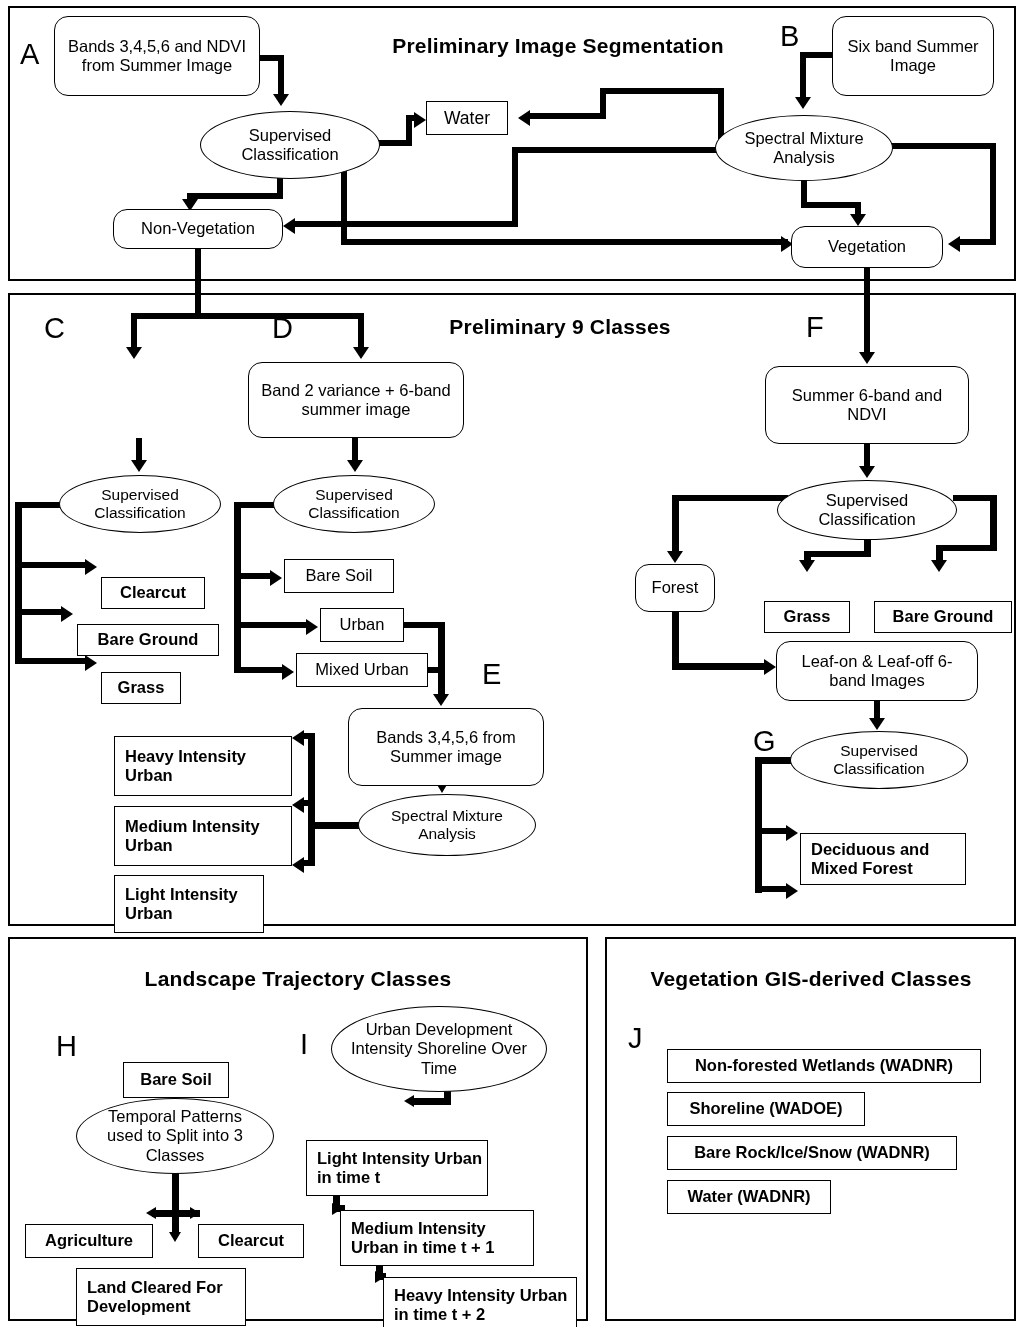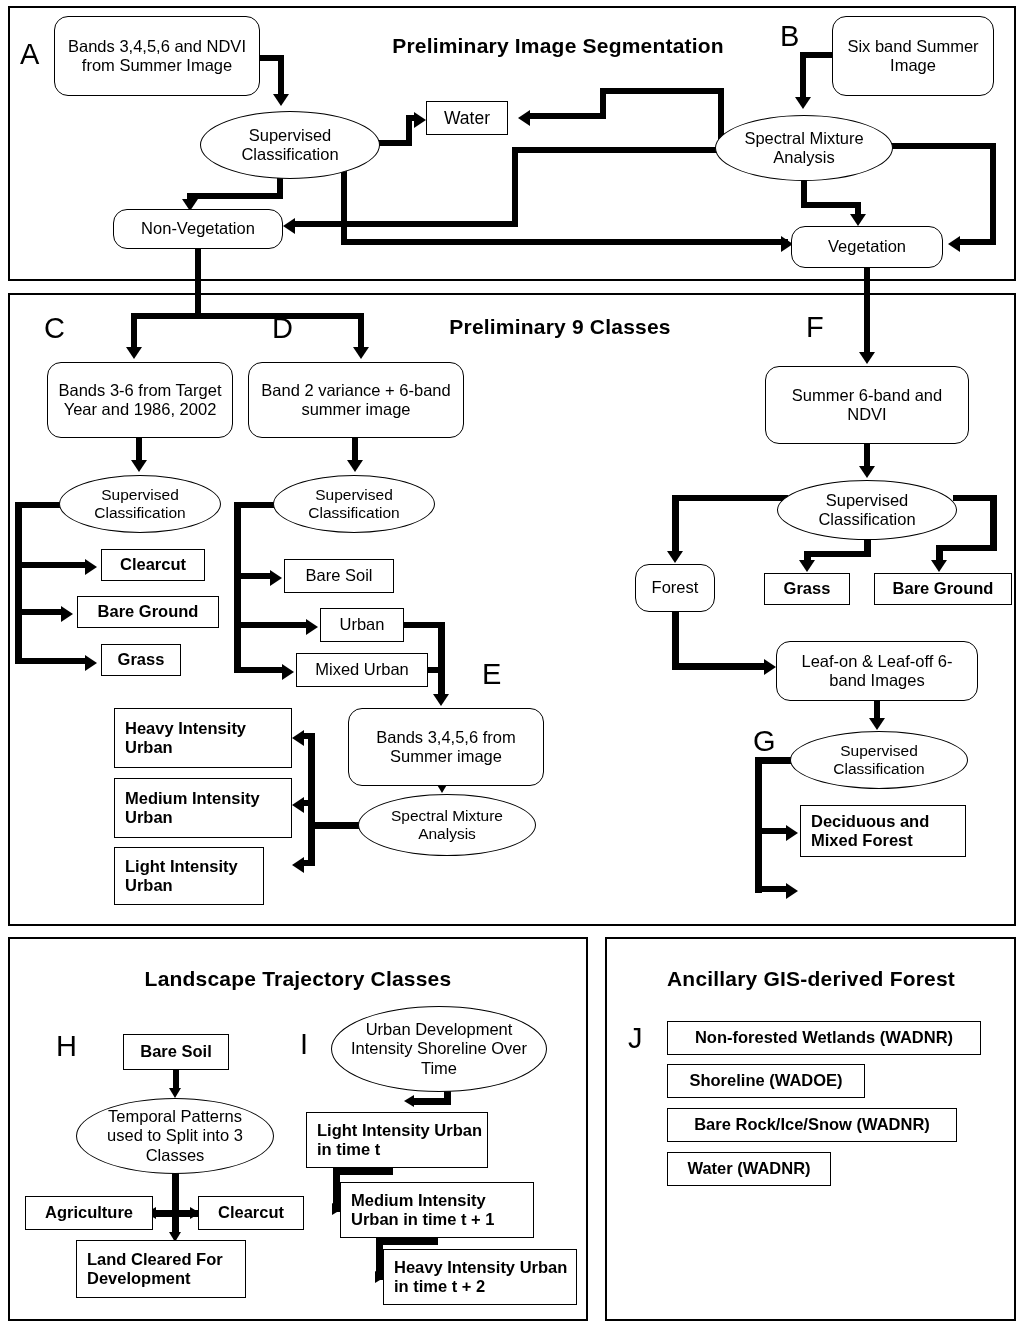--- a/index.html
+++ b/index.html
@@ -15,21 +15,21 @@
 
   .tag{position:absolute;font-size:29px;font-weight:normal;line-height:1;}
 
   
   .node{position:absolute;box-sizing:border-box;background:#fff;
         display:flex;align-items:center;justify-content:center;
         text-align:center;line-height:1.16;z-index:5;}
   .rect{border:1.6px solid #000;}
   .rrect{border:1.6px solid #000;border-radius:14px;}
   .ellipse{border:1.6px solid #000;border-radius:50%;}
-  .b{font-weight:bold;}
+  .b{font-weight:bold;margin-top:28px;}
   .n15{font-size:15.5px;}
   .n16{font-size:16.5px;}
   .n17{font-size:17.5px;}
 
   
   .seg{position:absolute;background:#000;z-index:2;}
   .ah{position:absolute;width:0;height:0;z-index:3;}
   .ah-d{border-left:8px solid transparent;border-right:8px solid transparent;border-top:12px solid #000;}
   .ah-r{border-top:8px solid transparent;border-bottom:8px solid transparent;border-left:12px solid #000;}
   .ah-l{border-top:8px solid transparent;border-bottom:8px solid transparent;border-right:12px solid #000;}
@@ -123,21 +123,20 @@
   <div class="tag" style="left:753px;top:727px;">G</div>
 
   <div class="seg" style="left:131px;top:313px;width:233px;height:6px;"></div>
   <div class="seg" style="left:131px;top:313px;width:6px;height:36px;"></div>
   <div class="ah ah-d" style="left:126px;top:347px;"></div>
   <div class="seg" style="left:358px;top:313px;width:6px;height:36px;"></div>
   <div class="ah ah-d" style="left:353px;top:347px;"></div>
 
   <div class="ah ah-d" style="left:859px;top:352px;"></div>
 
-  <div class="node rrect n16" style="left:47px;top:362px;width:186px;height:76px;padding:0 8px;">Bands 3-6 from Target Year and 1986, 2002</div>
   <div class="seg" style="left:136px;top:438px;width:6px;height:24px;"></div>
   <div class="ah ah-d" style="left:131px;top:460px;"></div>
   <div class="node ellipse n15" style="left:59px;top:475px;width:162px;height:58px;padding:0 12px;">Supervised Classification</div>
 
   <div class="node rect n16 b" style="left:101px;top:549px;width:104px;height:32px;">Clearcut</div>
   <div class="node rect n16 b" style="left:77px;top:596px;width:142px;height:32px;">Bare Ground</div>
   <div class="node rect n16 b" style="left:101px;top:644px;width:80px;height:32px;">Grass</div>
 
   <div class="seg" style="left:15px;top:502px;width:60px;height:6px;"></div>
   <div class="seg" style="left:15px;top:502px;width:7px;height:162px;"></div>
@@ -268,21 +267,21 @@
   <div class="seg" style="left:333px;top:1205px;width:12px;height:7px;"></div>
   <div class="ah ah-r ah-sm" style="left:332px;top:1203px;"></div>
 
   <div class="seg" style="left:376px;top:1238px;width:7px;height:42px;"></div>
   <div class="seg" style="left:376px;top:1238px;width:62px;height:7px;"></div>
   <div class="seg" style="left:376px;top:1273px;width:10px;height:7px;"></div>
   <div class="ah ah-r ah-sm" style="left:375px;top:1271px;"></div>
 
   <div class="panel" style="left:605px;top:937px;width:411px;height:384px;"></div>
 
-  <div class="ptitle" style="left:638px;top:967px;width:346px;">Ancillary GIS-derived Forest</div>
+  <div class="ptitle" style="left:638px;top:967px;width:346px;">Vegetation GIS-derived Classes</div>
 
   <div class="tag" style="left:628px;top:1024px;">J</div>
 
   <div class="node rect n16 b" style="left:667px;top:1021px;width:314px;height:34px;">Non-forested Wetlands  (WADNR)</div>
   <div class="node rect n16 b" style="left:667px;top:1064px;width:198px;height:34px;">Shoreline (WADOE)</div>
   <div class="node rect n16 b" style="left:667px;top:1108px;width:290px;height:34px;">Bare Rock/Ice/Snow (WADNR)</div>
   <div class="node rect n16 b" style="left:667px;top:1152px;width:164px;height:34px;">Water (WADNR)</div>
 
 </div>
 

